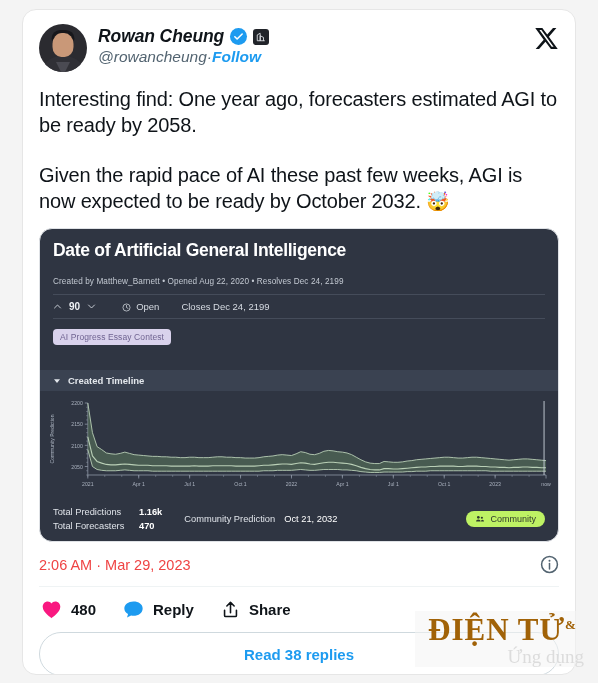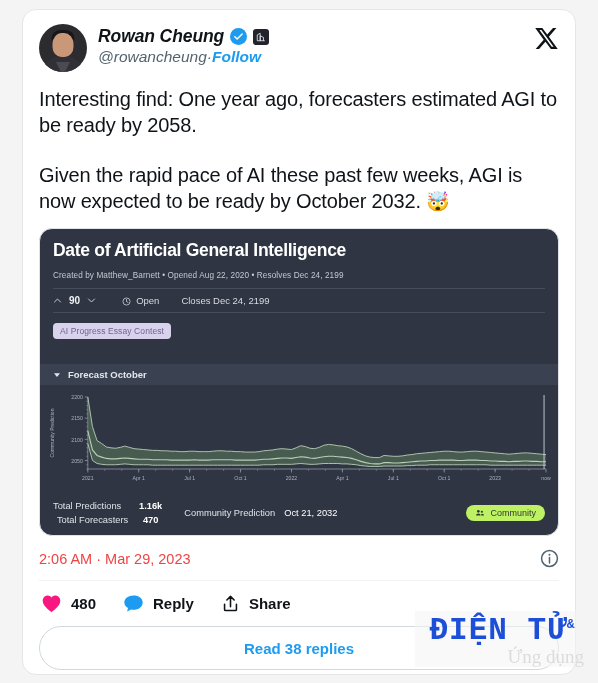--- a/index.html
+++ b/index.html
@@ -86,21 +86,21 @@
     border-radius:13px;
     overflow:hidden;
     color:#e7eaee;
   }
   .embed-pad{padding:11px 13px 16px 13px;}
   .embed-title{
     font-size:17.5px;font-weight:bold;color:#ffffff;letter-spacing:-.3px;
     line-height:21px;
   }
   .embed-sub{
-    margin-top:10px;font-size:8.2px;color:#c3c9d2;letter-spacing:.1px;
+    margin-top:16px;font-size:8.2px;color:#c3c9d2;letter-spacing:.1px;
   }
   .embed-rule{height:1px;background:#454c5a;margin:8px 0 0 0;}
   .embed-toolbar{
     display:flex;align-items:center;gap:0;
     font-size:9.5px;color:#d6dbe2;padding:6px 0 6px 0;
   }
   .vote{display:flex;align-items:center;gap:7px;}
   .chev{width:9px;height:9px;display:block;}
   .vote-num{font-weight:bold;font-size:10px;color:#eef1f5;}
   .tb-open{display:flex;align-items:flex-end;gap:5px;margin-left:26px;}
@@ -121,21 +121,21 @@
 
   
   .chart-wrap{background:#2f3542;padding:6px 0 2px 0;position:relative;}
   .chart-svg{display:block;width:100%;height:100px;}
 
   
   .embed-foot{
     display:flex;align-items:center;
     padding:8px 13px 10px 13px;font-size:9.3px;
   }
-  .stat-col{display:flex;flex-direction:column;gap:4px;align-items:center;}
+  .stat-col{display:flex;flex-direction:column;gap:4px;}
   .stat-line{display:flex;}
   .stat-lbl{color:#dfe3e9;width:86px;}
   .stat-val{color:#ffffff;font-weight:bold;}
   .cp-block{margin-left:22px;display:flex;align-items:center;gap:9px;}
   .cp-lbl{color:#dfe3e9;}
   .cp-val{color:#ffffff;}
   .community-badge{
     margin-left:auto;display:flex;align-items:center;gap:5px;
     background:#bef264;color:#2f3a2d;border-radius:11px;
     padding:3px 9px;font-size:9px;
@@ -167,23 +167,23 @@
 
   
   .watermark{
     position:absolute;right:8px;bottom:16px;
     width:175px;height:56px;
     display:flex;flex-direction:column;align-items:center;justify-content:center;
     color:#dddddd;pointer-events:none;
     background:rgba(244,244,244,.55);
   }
   .wm1{
-    font-family:Liberation Mono, monospace;
+    font-family:Liberation Serif, serif;
     font-size:31px;font-weight:bold;letter-spacing:1px;line-height:29px;
-    color:#1d4ed8;
+    color:#a16207;
   }
   .wm2{
     font-family:"Liberation Serif", serif;
     font-size:19px;line-height:23px;color:#dcdcdc;align-self:flex-end;margin-right:6px;
   }
   .wm-amp{font-size:13px;vertical-align:super;}
 </style>
 </head>
 <body>
 
@@ -262,21 +262,21 @@
 
         <div class="tag-row">
           <span class="tag">AI Progress Essay Contest</span>
         </div>
       </div>
 
       <div class="timeline-bar">
         <svg class="caret" viewBox="0 0 12 12">
             <path d="M1.5 3.5h9L6 9z" fill="#e3e7ec"></path>
           </svg>
-        <span>Forecast October</span>
+        <span>Created Timeline</span>
       </div>
 
       <div class="chart-wrap">
         <svg class="chart-svg" id="chart" viewBox="0 0 520 100" preserveAspectRatio="none">
             <line x1="48" y1="6" x2="48" y2="78" stroke="#8e97a6" stroke-width="0.8"></line>
             <line x1="48" y1="78" x2="508" y2="78" stroke="#8e97a6" stroke-width="0.8"></line>
             <line x1="45" y1="69.52941176470588" x2="48" y2="69.52941176470588" stroke="#8e97a6" stroke-width="0.8"></line>
             <text x="43" y="71.72941176470589" text-anchor="end" fill="#aab2bf" font-size="5.2" font-family="&quot;Liberation Sans&quot;, sans-serif">2050</text>
             <line x1="45" y1="48.352941176470594" x2="48" y2="48.352941176470594" stroke="#8e97a6" stroke-width="0.8"></line>
             <text x="43" y="50.5529411764706" text-anchor="end" fill="#aab2bf" font-size="5.2" font-family="&quot;Liberation Sans&quot;, sans-serif">2100</text>

